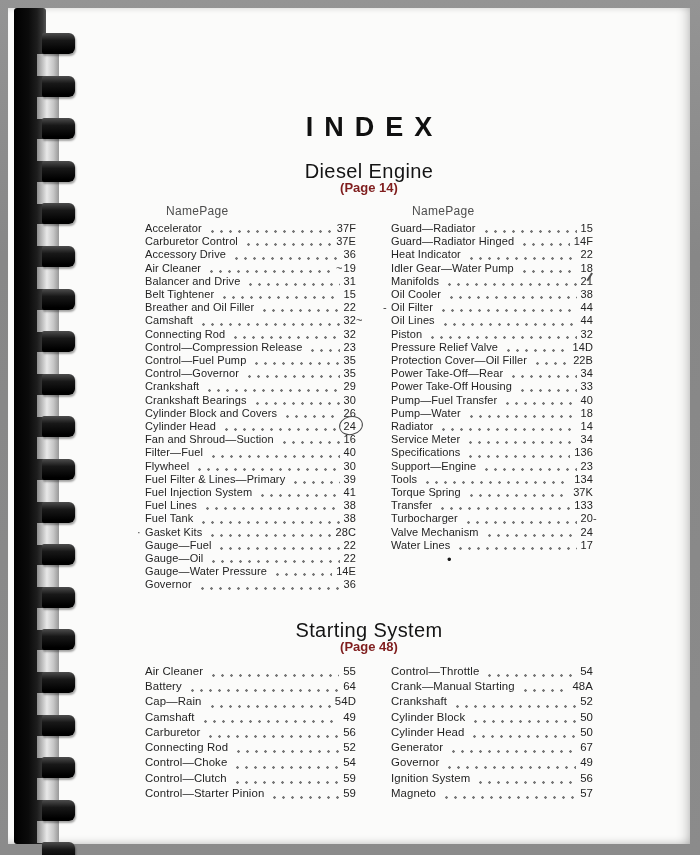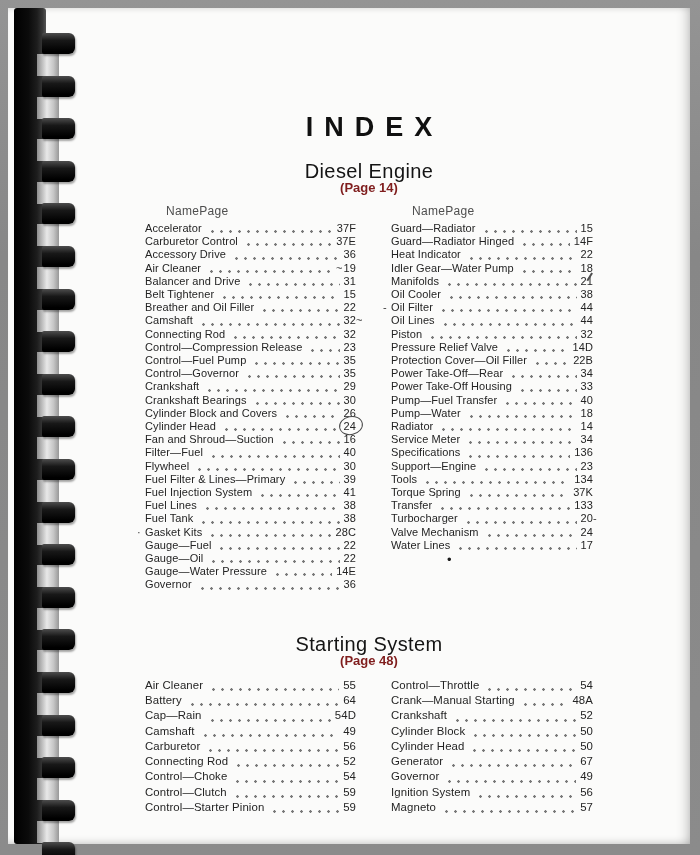--- a/index.html
+++ b/index.html
@@ -15,21 +15,21 @@
         background:linear-gradient(90deg,#8f8f8f,#e8e8e8 45%,#c6c6c6 75%,#989898)}
   .tooth{position:absolute;left:34px;width:33px;height:21px;border-radius:2px 6px 6px 2px;
          background:linear-gradient(180deg,#4d4d4d,#181818 35%,#000 88%);
          box-shadow:1px 2px 2px rgba(0,0,0,.35)}
   
   .content{position:absolute;left:137px;top:0;width:448px;z-index:2}
   .index-title{margin:0;padding-top:104px;text-align:center;font-size:27px;line-height:30px;
                font-weight:700;letter-spacing:11px;text-indent:11px;color:#101010}
   .section{display:block}
   .sec-0{margin-top:21px}
-  .sec-1{margin-top:44px}
+  .sec-1{margin-top:30px}
   .sec-title{text-align:center;font-size:20px;line-height:17px;font-weight:400;color:#141414;letter-spacing:.4px}
   .sec-sub{text-align:center;font-size:13px;line-height:13px;font-weight:700;color:#7f1d1d;margin-top:1px}
   .cols{display:flex;gap:35px;margin-top:11px}
   .col{width:211px;min-width:0}
   .col + .col{width:202px}
   .col-head{display:flex;font-size:12px;line-height:12px;
             color:#4e4e4e;padding:0 3px 5px 21px;letter-spacing:.3px}
   .row{display:flex;align-items:baseline;font-size:11px;line-height:13.2px;color:#242424;letter-spacing:.1px}
   .sec-1 .row{font-size:11.4px;line-height:15.3px}
   .nm{white-space:nowrap}

